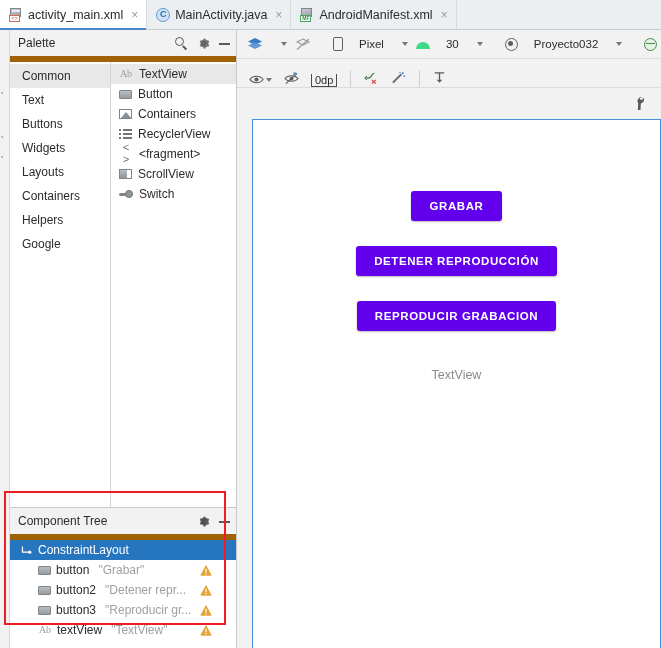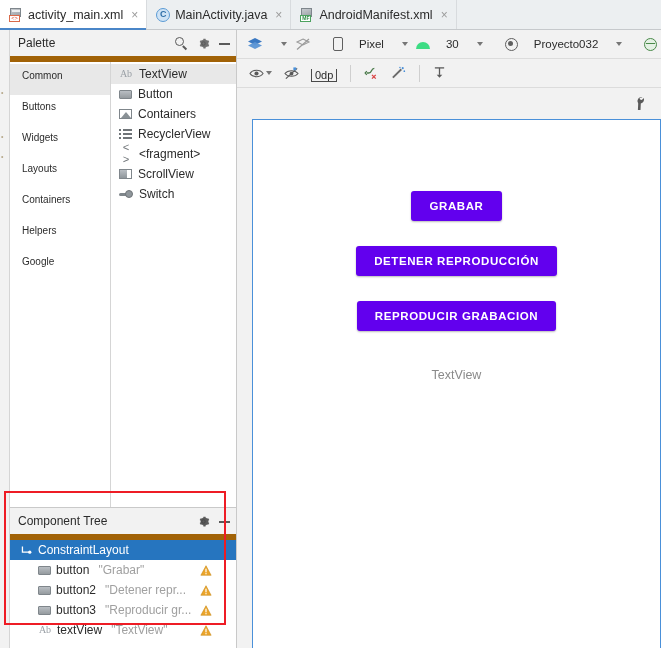--- a/index.html
+++ b/index.html
@@ -210,24 +210,24 @@
     border-bottom: 1px solid #c9c9c9;
   }
   .palette-cats {
     width: 100px;
     flex: 0 0 100px;
     background: #ffffff;
     border-right: 1px solid #d5d5d5;
     padding-top: 2px;
   }
   .cat {
-    height: 31px;
+    height: 24px;
     line-height: 24px;
     padding-left: 12px;
-    font-size: 10px;
+    font-size: 12px;
     color: #2b2b2b;
     cursor: default;
   }
   .cat.selected { background: #e8e8e8; }
 
   .palette-items {
     flex: 1 1 auto;
     background: #ffffff;
     padding-top: 2px;
   }
@@ -420,21 +420,21 @@
   }
   .ic-globe::after {
     content:""; position:absolute; left:1px; top:4px;
     width:9px; height:1.3px; background:#4a8a4a;
   }
 
   .tool-row2 {
     height: 28px;
     flex: 0 0 28px;
     display: flex;
-    align-items: center;
+    align-items: flex-end;
     padding: 0 6px;
     background: #f2f2f2;
     border-bottom: 1px solid #dcdcdc;
     gap: 0;
   }
   .tb2 { padding: 2px 6px; display:flex; align-items:center; cursor:default; }
   .ic-eye { width:15px; height:11px; position:relative; }
   .ic-eye-off { width:15px; height:13px; position:relative; }
   .ic-0dp {
     font-size: 11px; color:#2b2b2b;
@@ -552,20 +552,21 @@
               <path fill="#5a5a5a" d="M14 8c0-.4 0-.7-.1-1l1.2-.9-1.3-2.2-1.4.5a5.6 5.6 0 0 0-1.7-1L10.5 2h-2.6l-.2 1.4c-.6.2-1.2.5-1.7 1l-1.4-.5-1.3 2.2 1.2.9a5.5 5.5 0 0 0 0 2l-1.2.9 1.3 2.2 1.4-.5c.5.4 1.1.8 1.7 1l.2 1.4h2.6l.2-1.4c.6-.2 1.2-.6 1.7-1l1.4.5 1.3-2.2-1.2-.9c.1-.3.1-.6.1-1z" opacity=".85"></path>
             </svg>
           </span>
           <span class="ic ic-minus"></span>
         </span>
       </div>
 
       <div class="palette-body">
         <div class="palette-cats">
           <div class="cat selected">Common</div>
+          <div class="cat">Text</div>
           <div class="cat">Buttons</div>
           <div class="cat">Widgets</div>
           <div class="cat">Layouts</div>
           <div class="cat">Containers</div>
           <div class="cat">Helpers</div>
           <div class="cat">Google</div>
         </div>
 
         <div class="palette-items">
           <div class="pitem selected">

